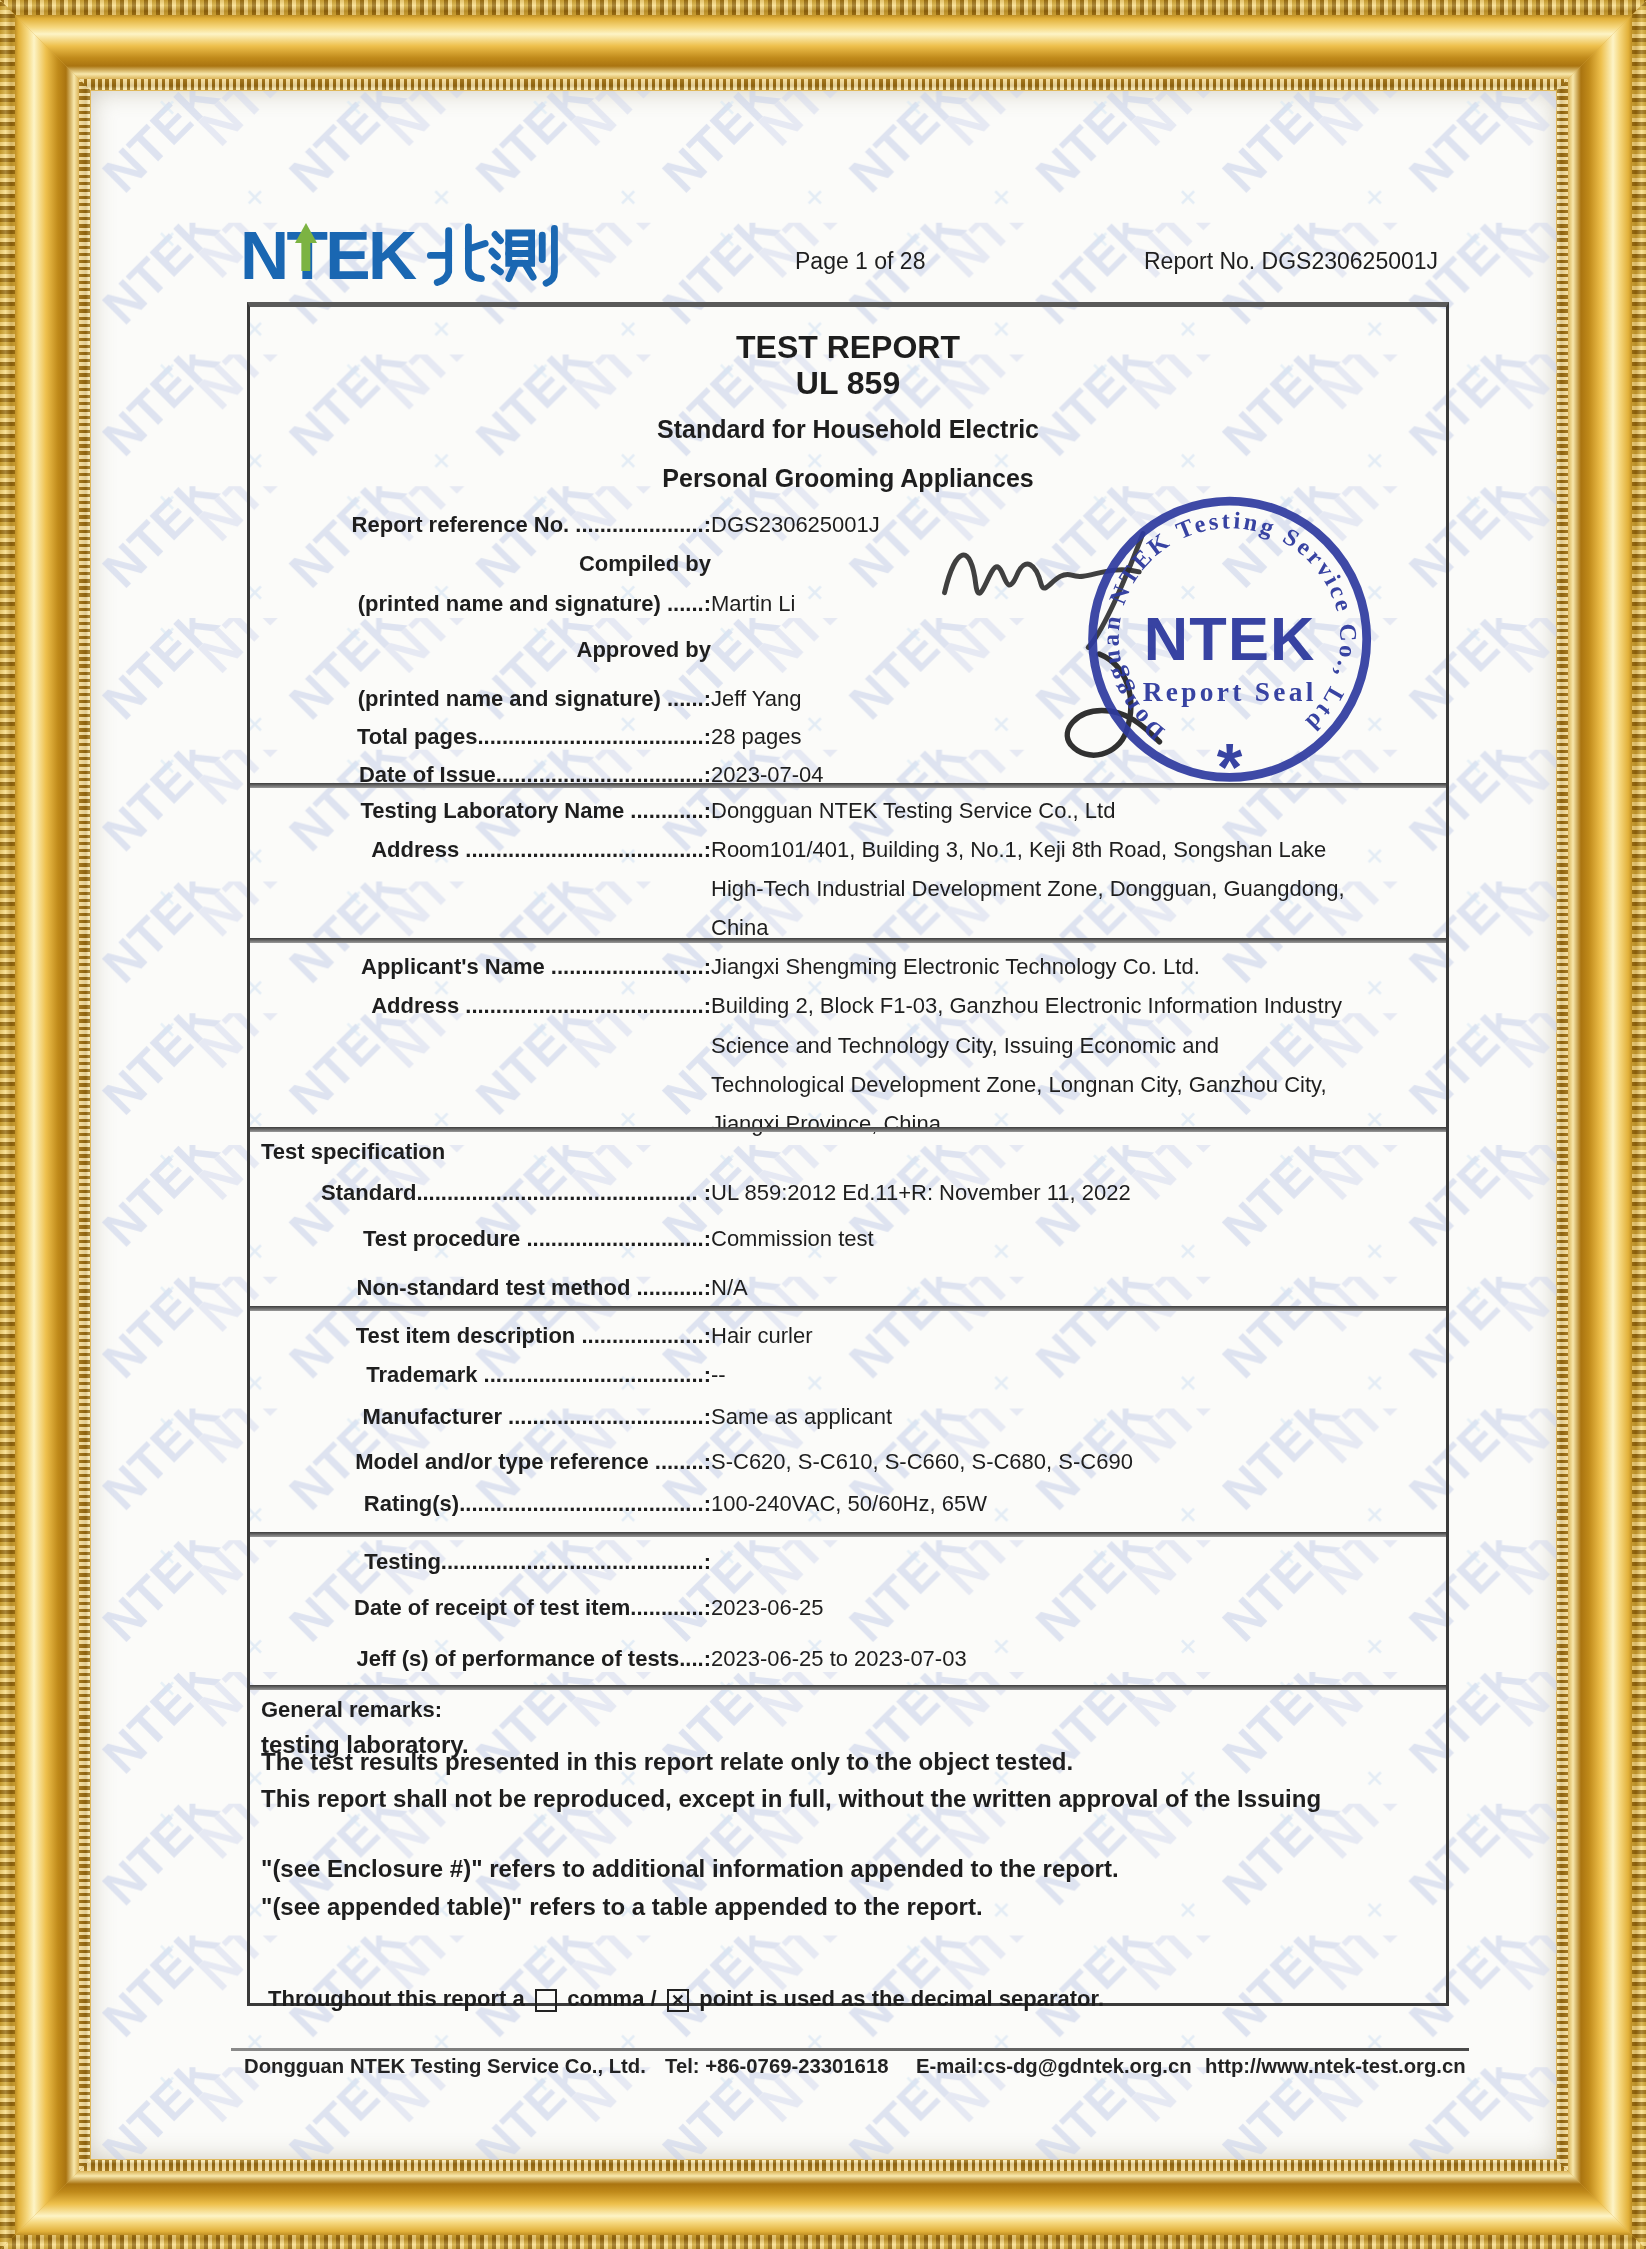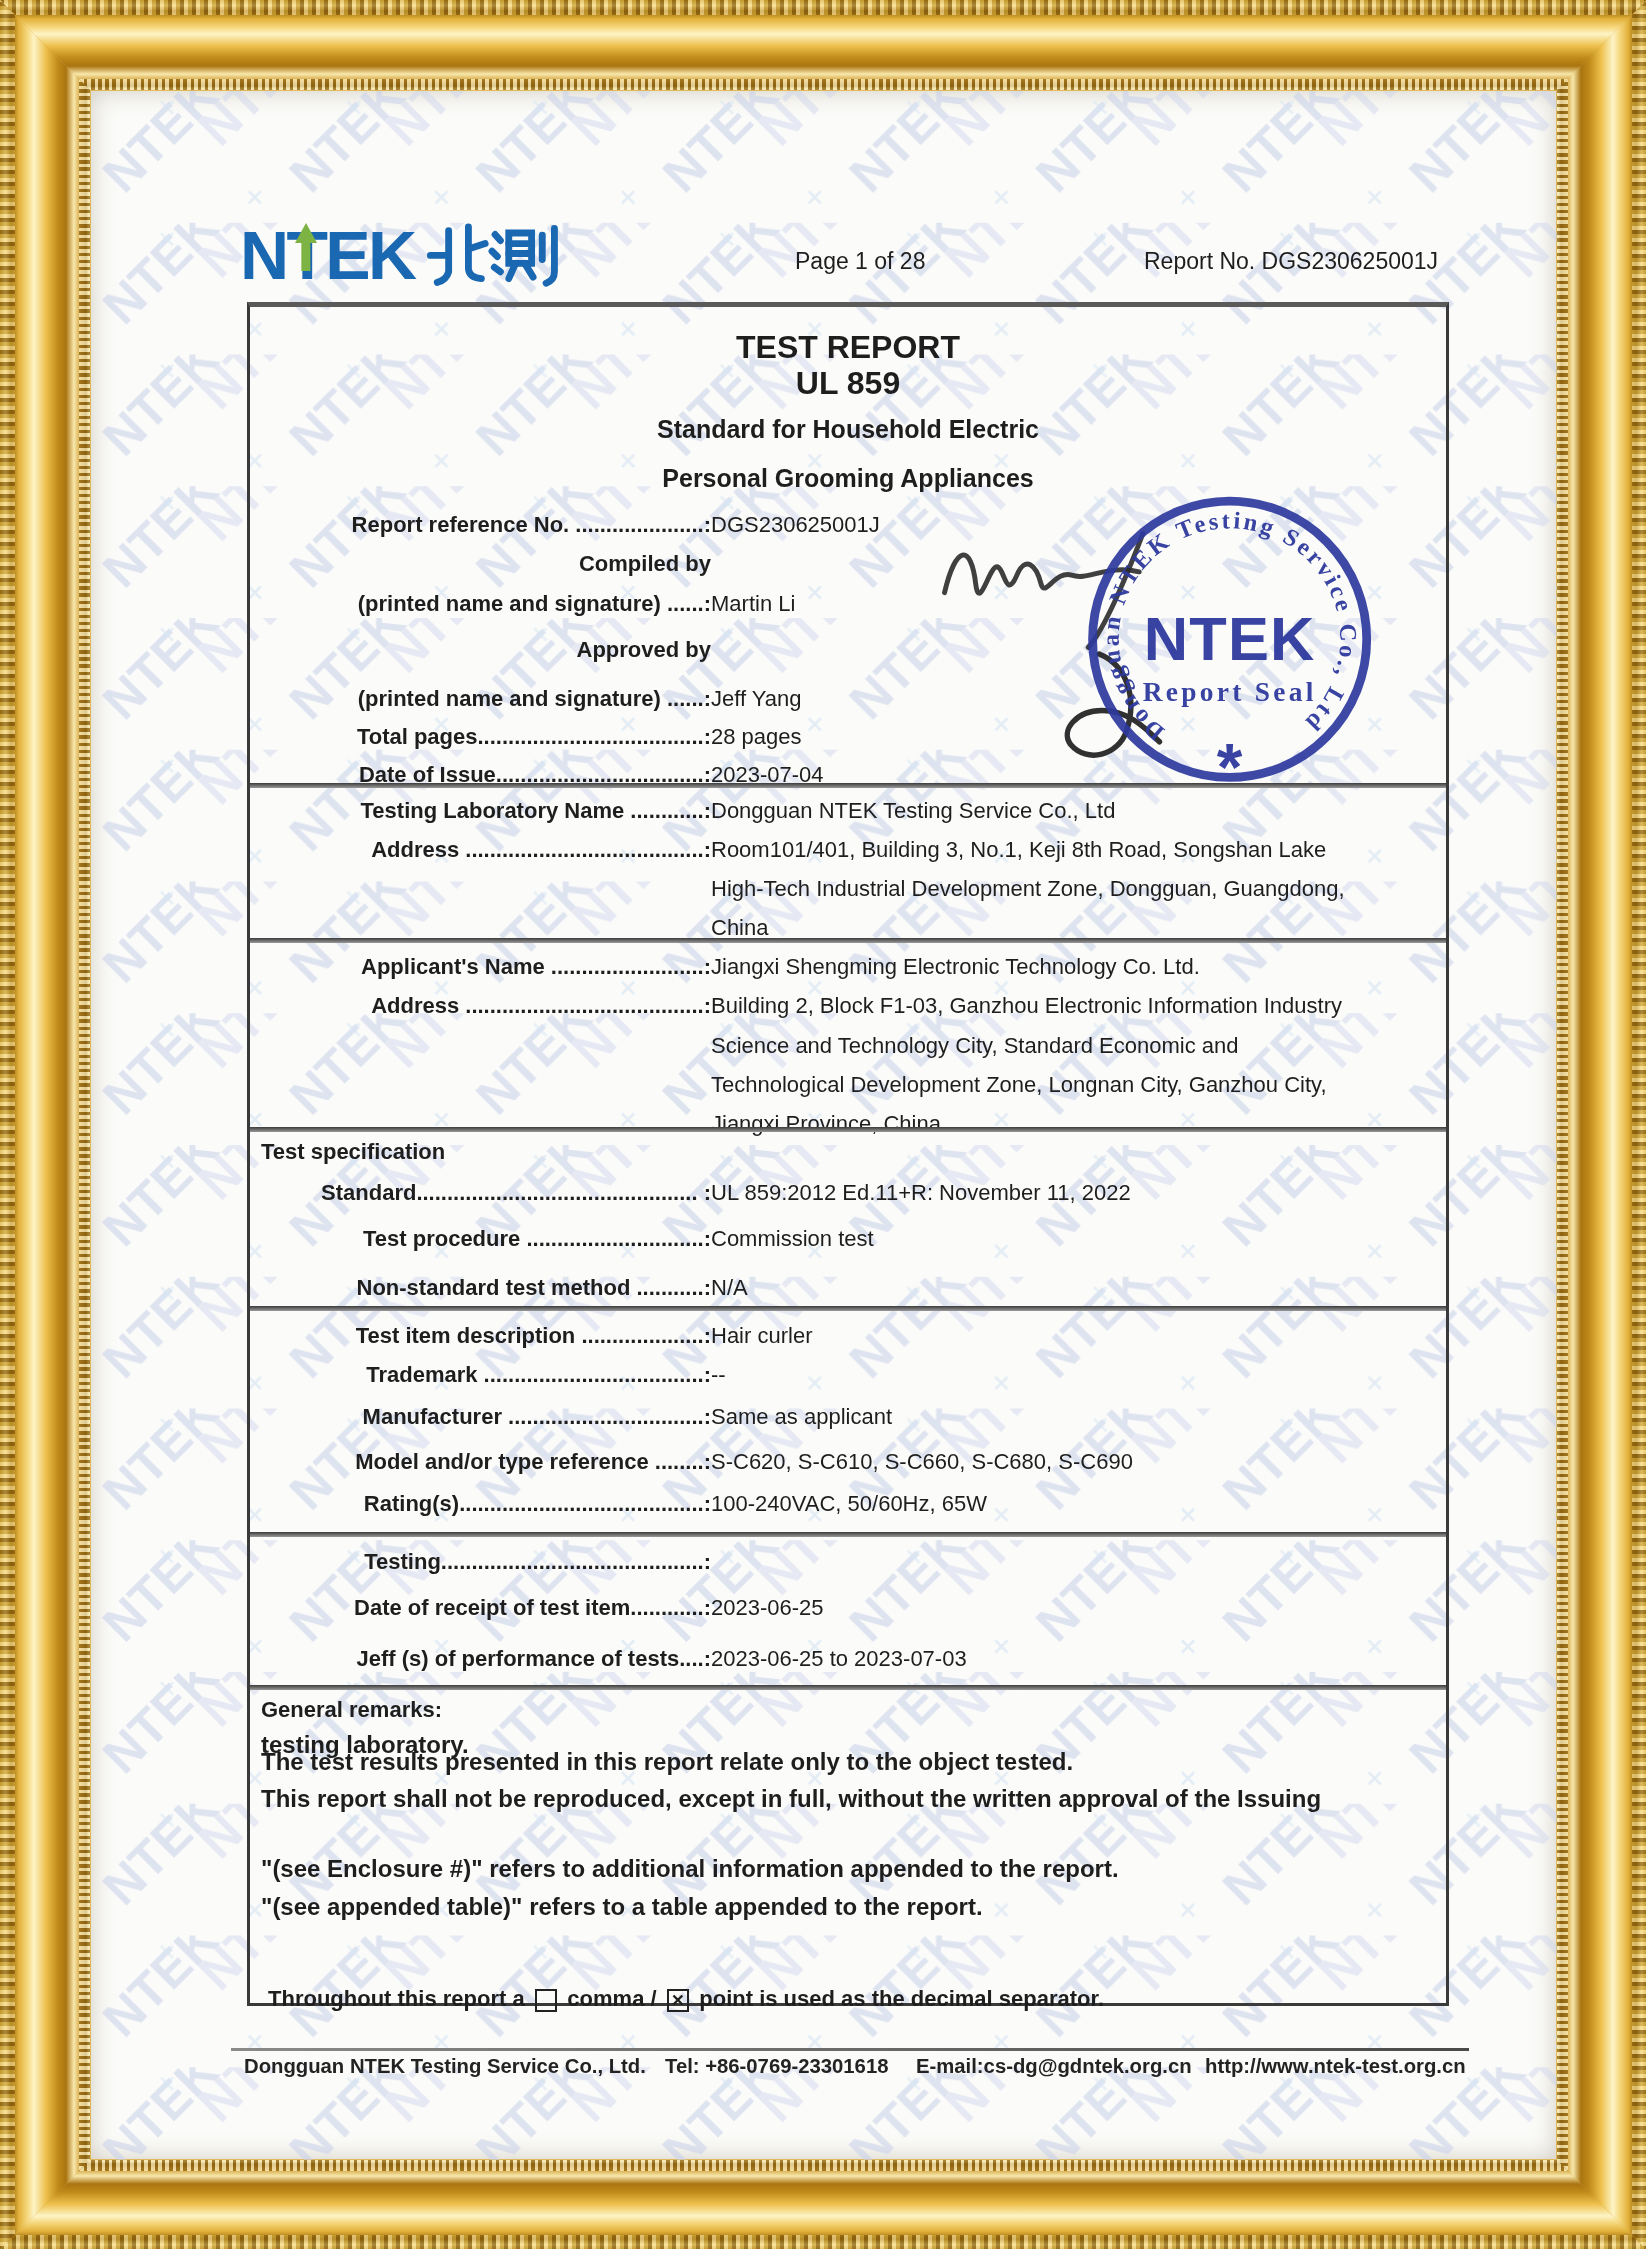--- a/index.html
+++ b/index.html
@@ -186,21 +186,21 @@
       <div class="row" style="top:646px">
         <span class="lbl">Applicant's Name .........................:</span>
         <span class="val">Jiangxi Shengming Electronic Technology Co. Ltd.</span>
         </div>
       <div class="row" style="top:685px">
         <span class="lbl">Address .......................................:</span>
         <span class="val">Building 2, Block F1-03, Ganzhou Electronic Information Industry</span>
         </div>
       <div class="row" style="top:725px">
         <span class="lbl"></span>
-        <span class="val">Science and Technology City, Standard Economic and</span>
+        <span class="val">Science and Technology City, Issuing Economic and</span>
         </div>
       <div class="row" style="top:764px">
         <span class="lbl"></span>
         <span class="val">Technological Development Zone, Longnan City, Ganzhou City,</span>
         </div>
       <div class="row" style="top:803px">
         <span class="lbl"></span>
         <span class="val">Jiangxi Province, China</span>
         </div>
 

